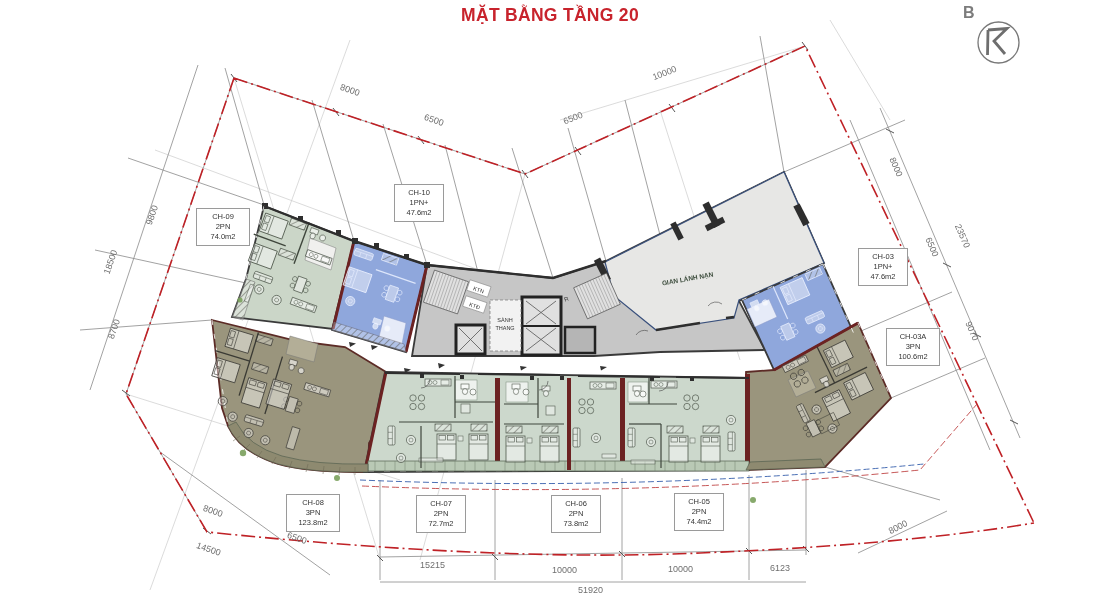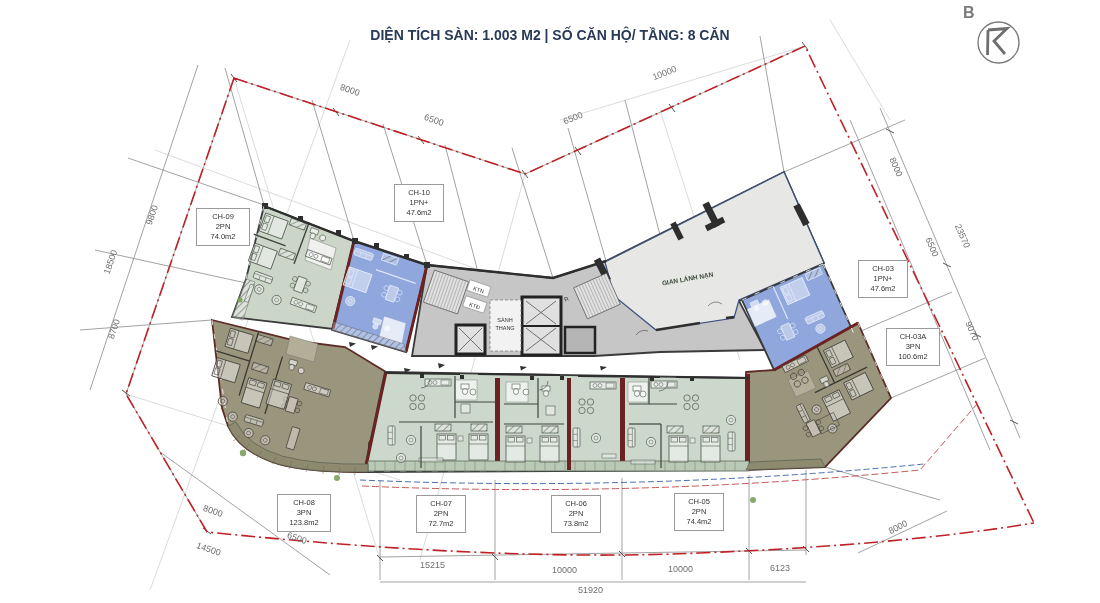--- a/index.html
+++ b/index.html
@@ -6,22 +6,22 @@
 #page{position:relative;width:1100px;height:603px;overflow:hidden;background:#fff;
  font-family:"Liberation Sans",sans-serif;}
 .lbl{position:absolute;background:#fff;border:0.8px solid #9a9a9a;text-align:center;
  font-size:7.5px;line-height:1.35;color:#333;padding:3px 4px;z-index:30;}
 .dim{position:absolute;font-size:9px;color:#6f6f6f;white-space:nowrap;z-index:5;}
 </style>
 </head>
 <body>
 <div id="page">
 
-
-<div style="position:absolute;left:0;top:27px;width:1100px;text-align:center;font-size:14px;font-weight:bold;color:#283a57;">DIỆN TÍCH SÀN: 1.003 M2 | SỐ CĂN HỘ/ TẦNG: 8 CĂN</div>
+<div style="position:absolute;left:0;top:5px;width:1100px;text-align:center;font-size:17.5px;font-weight:bold;color:#c8232c;letter-spacing:0.3px;">MẶT BẰNG TẦNG 20</div>
+
 
 <div style="position:absolute;left:963px;top:4px;font-size:16px;font-weight:bold;color:#7c7c7c;">B</div>
 
 <svg style="position:absolute;left:977px;top:21px;" width="44" height="44" viewBox="0 0 44 44">
 <circle cx="21.5" cy="21.5" r="20.5" fill="none" stroke="#787878" stroke-width="1.3"></circle>
 <path d="M11 9 L30 7.5 L17 20 L28 33 M11 9 L10.5 34" fill="none" stroke="#6e6e6e" stroke-width="2.8"></path>
 </svg>
 
 <svg id="plan" style="position:absolute;left:0;top:0;" width="1100" height="603" viewBox="0 0 1100 603">
 <defs>
@@ -609,25 +609,25 @@
 
 <path d="M722 304 a10 10 0 0 0 -14 2" fill="none" stroke="#444" stroke-width="0.6"></path>
 
 <path d="M648 331 a10 10 0 0 0 -12 4" fill="none" stroke="#444" stroke-width="0.6"></path>
 </svg>
 
 <div class="lbl" style="left:196px;top:208px;width:44px;">CH-09<br>2PN<br>74.0m2</div>
 
 <div class="lbl" style="left:394px;top:184px;width:40px;">CH-10<br>1PN+<br>47.6m2</div>
 
-<div class="lbl" style="left:858px;top:260px;width:40px;text-align:center;">CH-03<br>1PN+<br>47.6m2</div>
+<div class="lbl" style="left:858px;top:248px;width:40px;text-align:center;">CH-03<br>1PN+<br>47.6m2</div>
 
 <div class="lbl" style="left:886px;top:328px;width:44px;">CH-03A<br>3PN<br>100.6m2</div>
 
-<div class="lbl" style="left:277px;top:494px;width:44px;">CH-08<br>3PN<br>123.8m2</div>
+<div class="lbl" style="left:286px;top:494px;width:44px;">CH-08<br>3PN<br>123.8m2</div>
 
 <div class="lbl" style="left:416px;top:495px;width:40px;">CH-07<br>2PN<br>72.7m2</div>
 
 <div class="lbl" style="left:551px;top:495px;width:40px;">CH-06<br>2PN<br>73.8m2</div>
 
 <div class="lbl" style="left:674px;top:493px;width:40px;text-align:center;">CH-05<br>2PN<br>74.4m2</div>
 
 <div class="dim" style="left:340px;top:85px;transform:rotate(19deg);">8000</div>
 <div class="dim" style="left:424px;top:115px;transform:rotate(19deg);">6500</div>
 <div class="dim" style="left:563px;top:113px;transform:rotate(-21deg);">6500</div>

